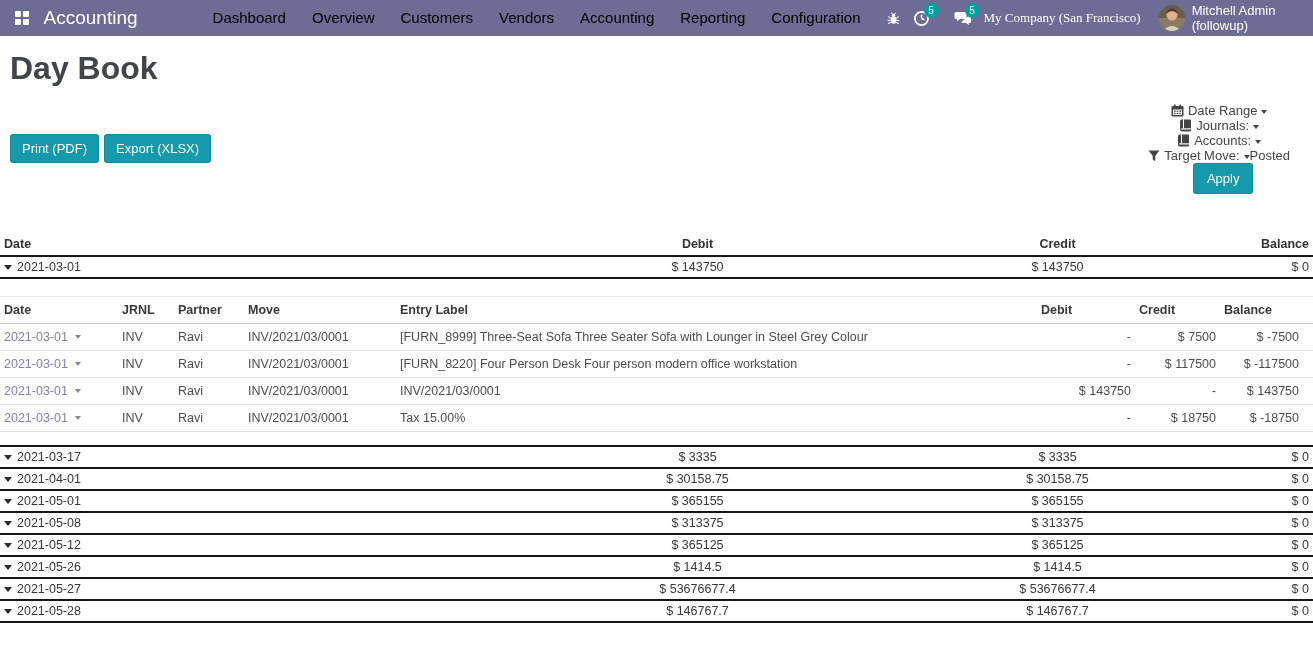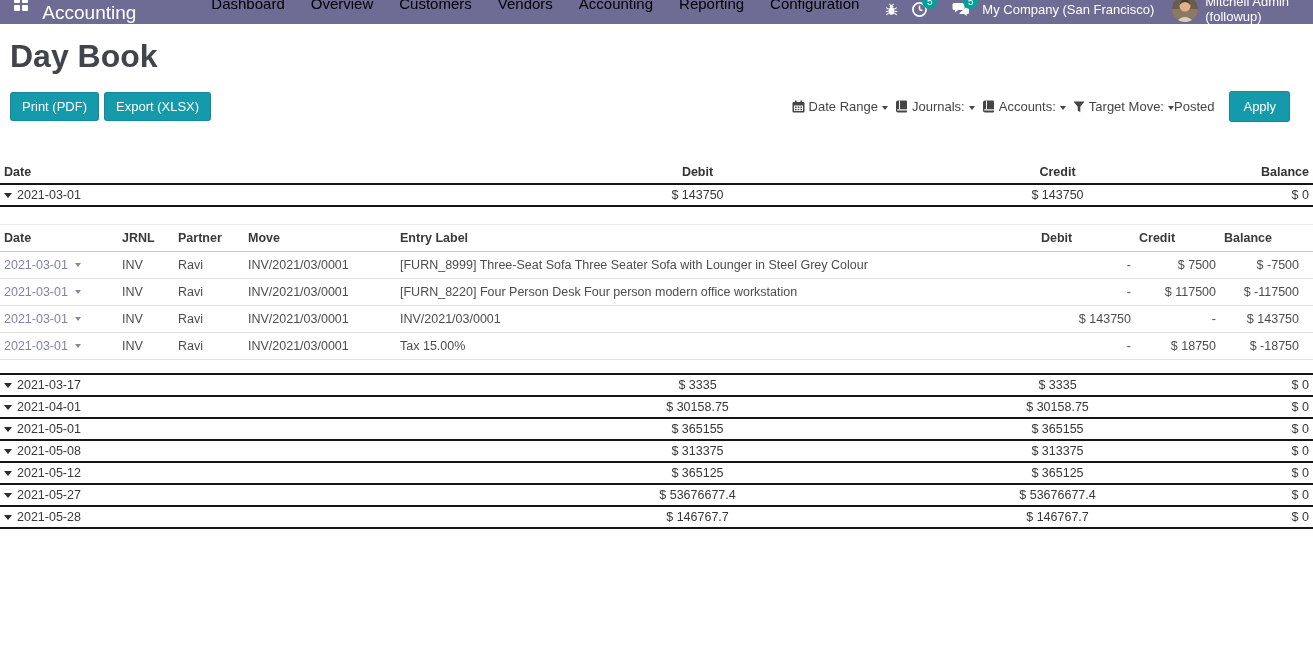--- a/index.html
+++ b/index.html
@@ -3,46 +3,46 @@
 <meta charset="utf-8">
 <style>
   * { box-sizing: border-box; }
   html,body { margin:0; padding:0; }
   body {
     width:1313px; height:653px; overflow:hidden; background:#fff;
     font-family:"Liberation Sans", sans-serif; color:#444;
   }
   
   .navbar {
-    height:24px; background:var(--c-navbar,#6e6c95); color:#fff;
-    display:flex; align-items:flex-end; padding-right:2px;
+    height:36px; background:var(--c-navbar,#6e6c95); color:#fff;
+    display:flex; align-items:center; padding-right:2px;
   }
   .apps-btn { width:46px; display:flex; justify-content:center; align-items:center; cursor:pointer; height:40px; }
   .brand { font-size:19px; margin-right:62px; white-space:nowrap; cursor:pointer; }
   .menu { display:flex; height:40px; }
   .menu .mitem { padding:0 13px; line-height:40px; font-size:15px; color:#000000; cursor:pointer; white-space:nowrap; }
   .nav-right { margin-left:auto; display:flex; align-items:center; font-size:13px; }
   .nav-ic { position:relative; margin-left:12px; display:flex; align-items:center; cursor:pointer; }
   .badge {
     position:absolute; top:-7px; left:11px; background:var(--c-badge,#00a09d); color:#fff;
     font-size:10px; min-width:15px; height:15px; line-height:15px; border-radius:8px;
     text-align:center; padding:0 2px;
   }
-  .company { margin-left:12px; margin-right:18px; cursor:pointer; white-space:nowrap; }
+  .company { margin-left:12px; margin-right:18px; cursor:pointer; white-space:nowrap;font-family:Liberation Serif, serif; }
   .usermenu { display:flex; align-items:center; cursor:pointer; }
   .avatar { width:26px; height:26px; border-radius:50%; overflow:hidden; margin-right:7px; flex:none; }
   
   h1.page-title { margin:14px 0 0 10px; font-size:32px; font-weight:bold; color:#41454b; }
   .actions { display:flex; align-items:center; margin-top:16px; padding:0 23px 0 10px; }
   .btn {
     background:var(--c-accent,#149aab); color:#fff; border:1px solid rgba(0,0,0,.1);
     border-radius:3px; font-size:13px; padding:6px 11px; margin-right:5px; cursor:pointer;
     font-family:"Liberation Sans", sans-serif;
   }
-  .filters { margin-left:auto; display:flex; align-items:center; color:#454545; font-size:13px; }
+  .filters { margin-left:auto; display:flex; align-items:center; color:#454545; font-size:13px;flex-direction:column; }
   .filter-item { display:flex; align-items:center; cursor:pointer; margin-left:7px; }
   .filter-item .fic { margin-right:4px; }
   .filter-item .flabel { white-space:nowrap; }
   .caret {
     width:0; height:0; border-left:3.5px solid transparent; border-right:3.5px solid transparent;
     border-top:4px solid #454545; margin:2px 0 0 4px; display:inline-block;
   }
   .posted-val { }
   .btn-apply { margin-left:15px; margin-right:0; padding:7px 13px; }
   
@@ -338,20 +338,26 @@
         <td class="ta-c">$ 313375</td>
         <td class="ta-r">$ 0</td>
       </tr>
       <tr>
         <td class="ta-l"><i class="exp"></i><span>2021-05-12</span></td>
         <td class="ta-c">$ 365125</td>
         <td class="ta-c">$ 365125</td>
         <td class="ta-r">$ 0</td>
       </tr>
       <tr>
+        <td class="ta-l"><i class="exp"></i><span>2021-05-26</span></td>
+        <td class="ta-c">$ 1414.5</td>
+        <td class="ta-c">$ 1414.5</td>
+        <td class="ta-r">$ 0</td>
+      </tr>
+      <tr>
         <td class="ta-l"><i class="exp"></i><span>2021-05-27</span></td>
         <td class="ta-c">$ 53676677.4</td>
         <td class="ta-c">$ 53676677.4</td>
         <td class="ta-r">$ 0</td>
       </tr>
       <tr>
         <td class="ta-l"><i class="exp"></i><span>2021-05-28</span></td>
         <td class="ta-c">$ 146767.7</td>
         <td class="ta-c">$ 146767.7</td>
         <td class="ta-r">$ 0</td>

